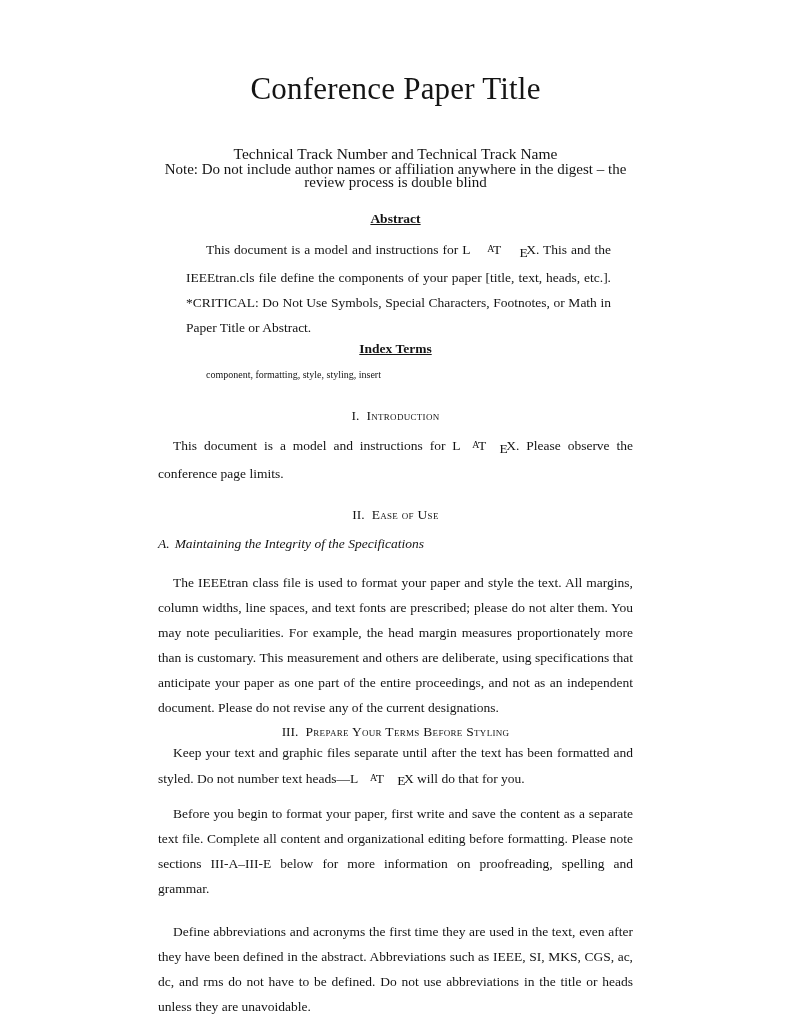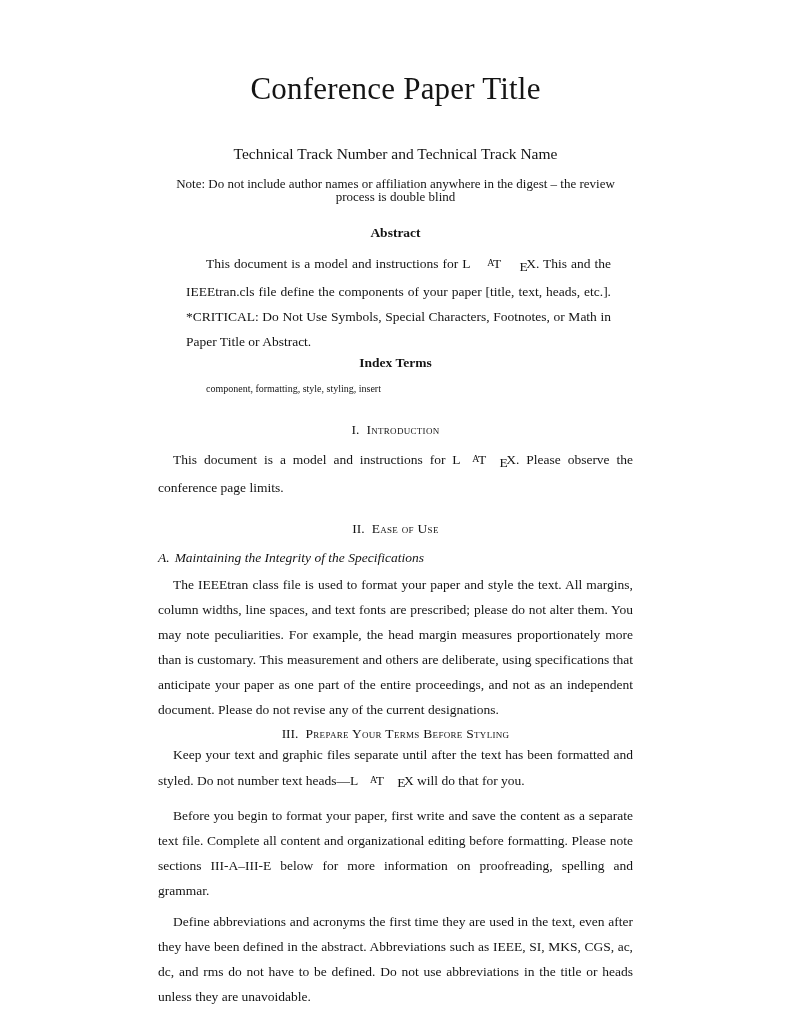--- a/index.html
+++ b/index.html
@@ -23,30 +23,31 @@
     letter-spacing: 0.2px;
   }
   .track-line {
     text-align: center;
     font-size: 15.5px;
     line-height: 19px;
     margin-top: 36px;
   }
   .blind-note {
     text-align: center;
-    font-size: 13px;
+    font-size: 15px;
     line-height: 13px;
-    margin-top: 14px;
+    margin-top: 0;
   }
   
   .center-heading {
     text-align: center;
     font-weight: bold;
     font-size: 13.5px;
     line-height: 17px;
+    text-decoration: underline;
   }
   .abstract-heading { margin-top: 21px; }
   .abstract-body {
     margin: 9px 22px 0 28px;
     font-size: 13.5px;
     line-height: 25px;
     text-align: justify;
     text-indent: 20px;
   }
   .index-heading { margin-top: 0; }
@@ -76,21 +77,21 @@
     text-align: left;
   }
   .subsection-heading .sub-num { margin-right: 5px; }
   .body-par {
     font-size: 13.5px;
     line-height: 25px;
     text-align: justify;
     text-indent: 15px;
   }
   .mt8 { margin-top: 8px; }
-  .mt6 { margin-top: 6px; }
+  .mt6 { margin-top: 18px; }
   .mt7 { margin-top: 7px; }
   .mt0 { margin-top: 0; }
   .sec3-head { margin-top: 3px; }
   
   .latex-logo { white-space: nowrap; }
   .latex-logo .lx-a {
     display: inline-block;
     font-size: 0.72em;
     vertical-align: 0.22em;
     margin-left: -0.34em;

